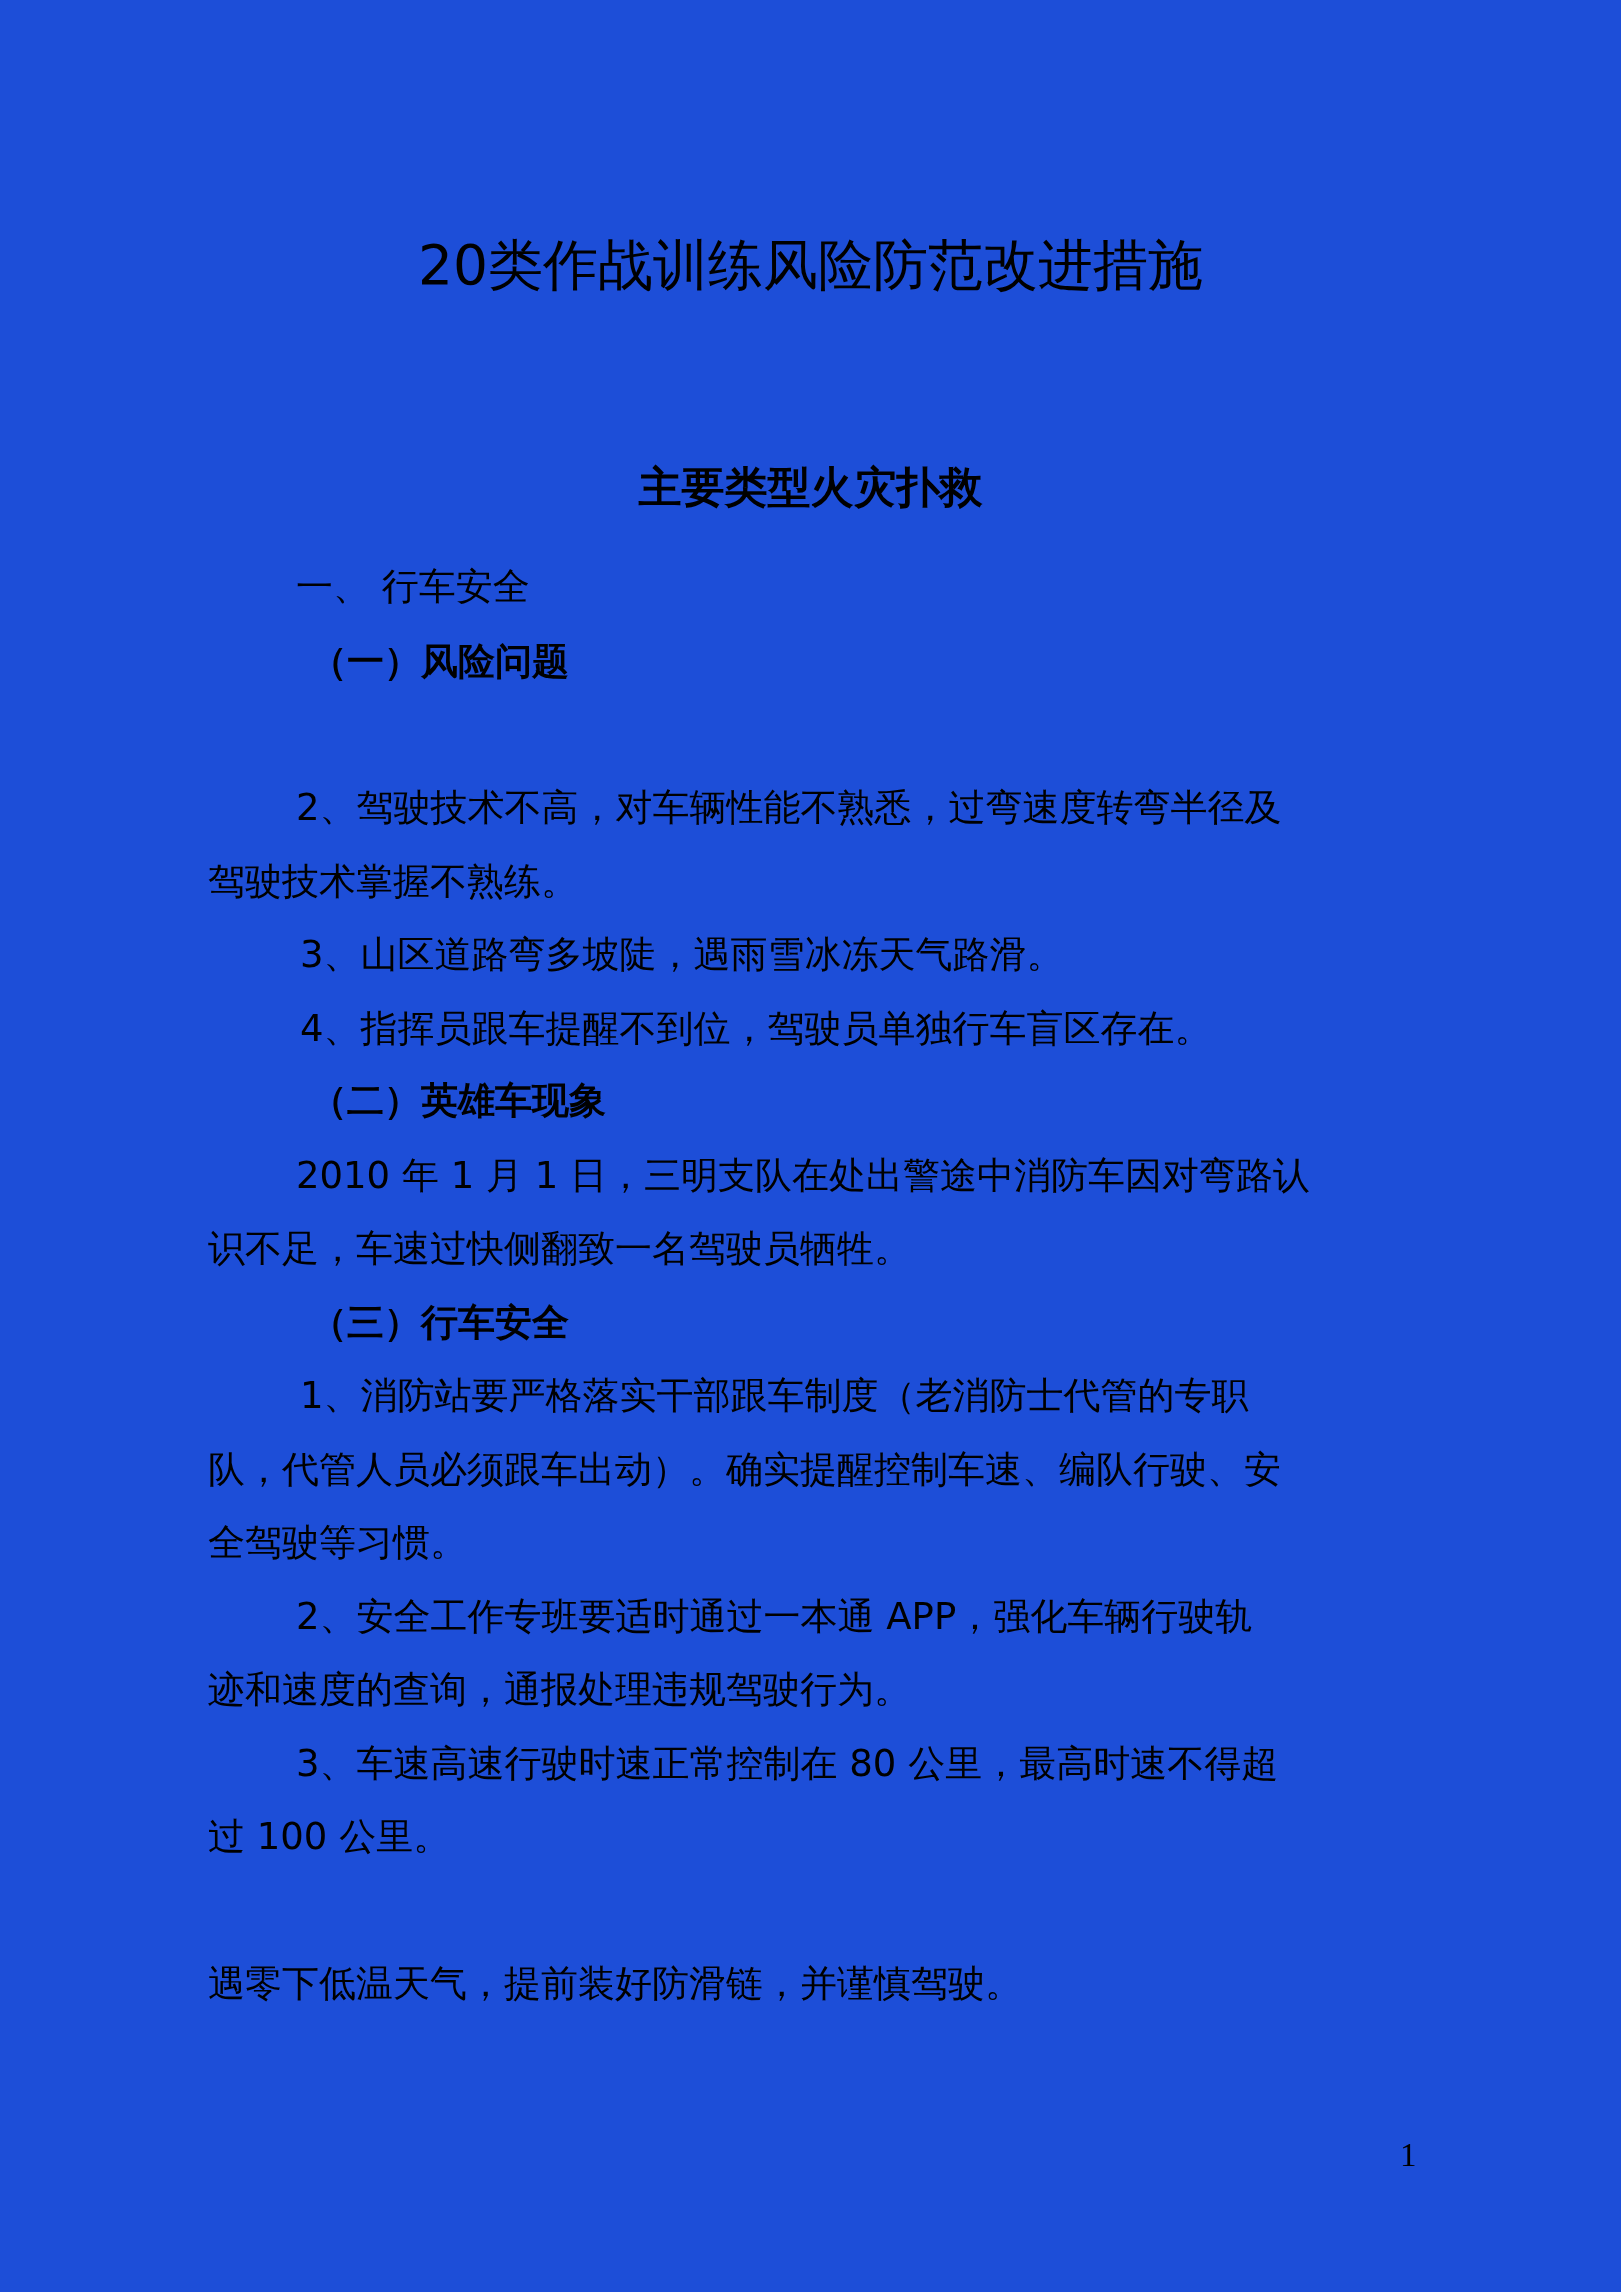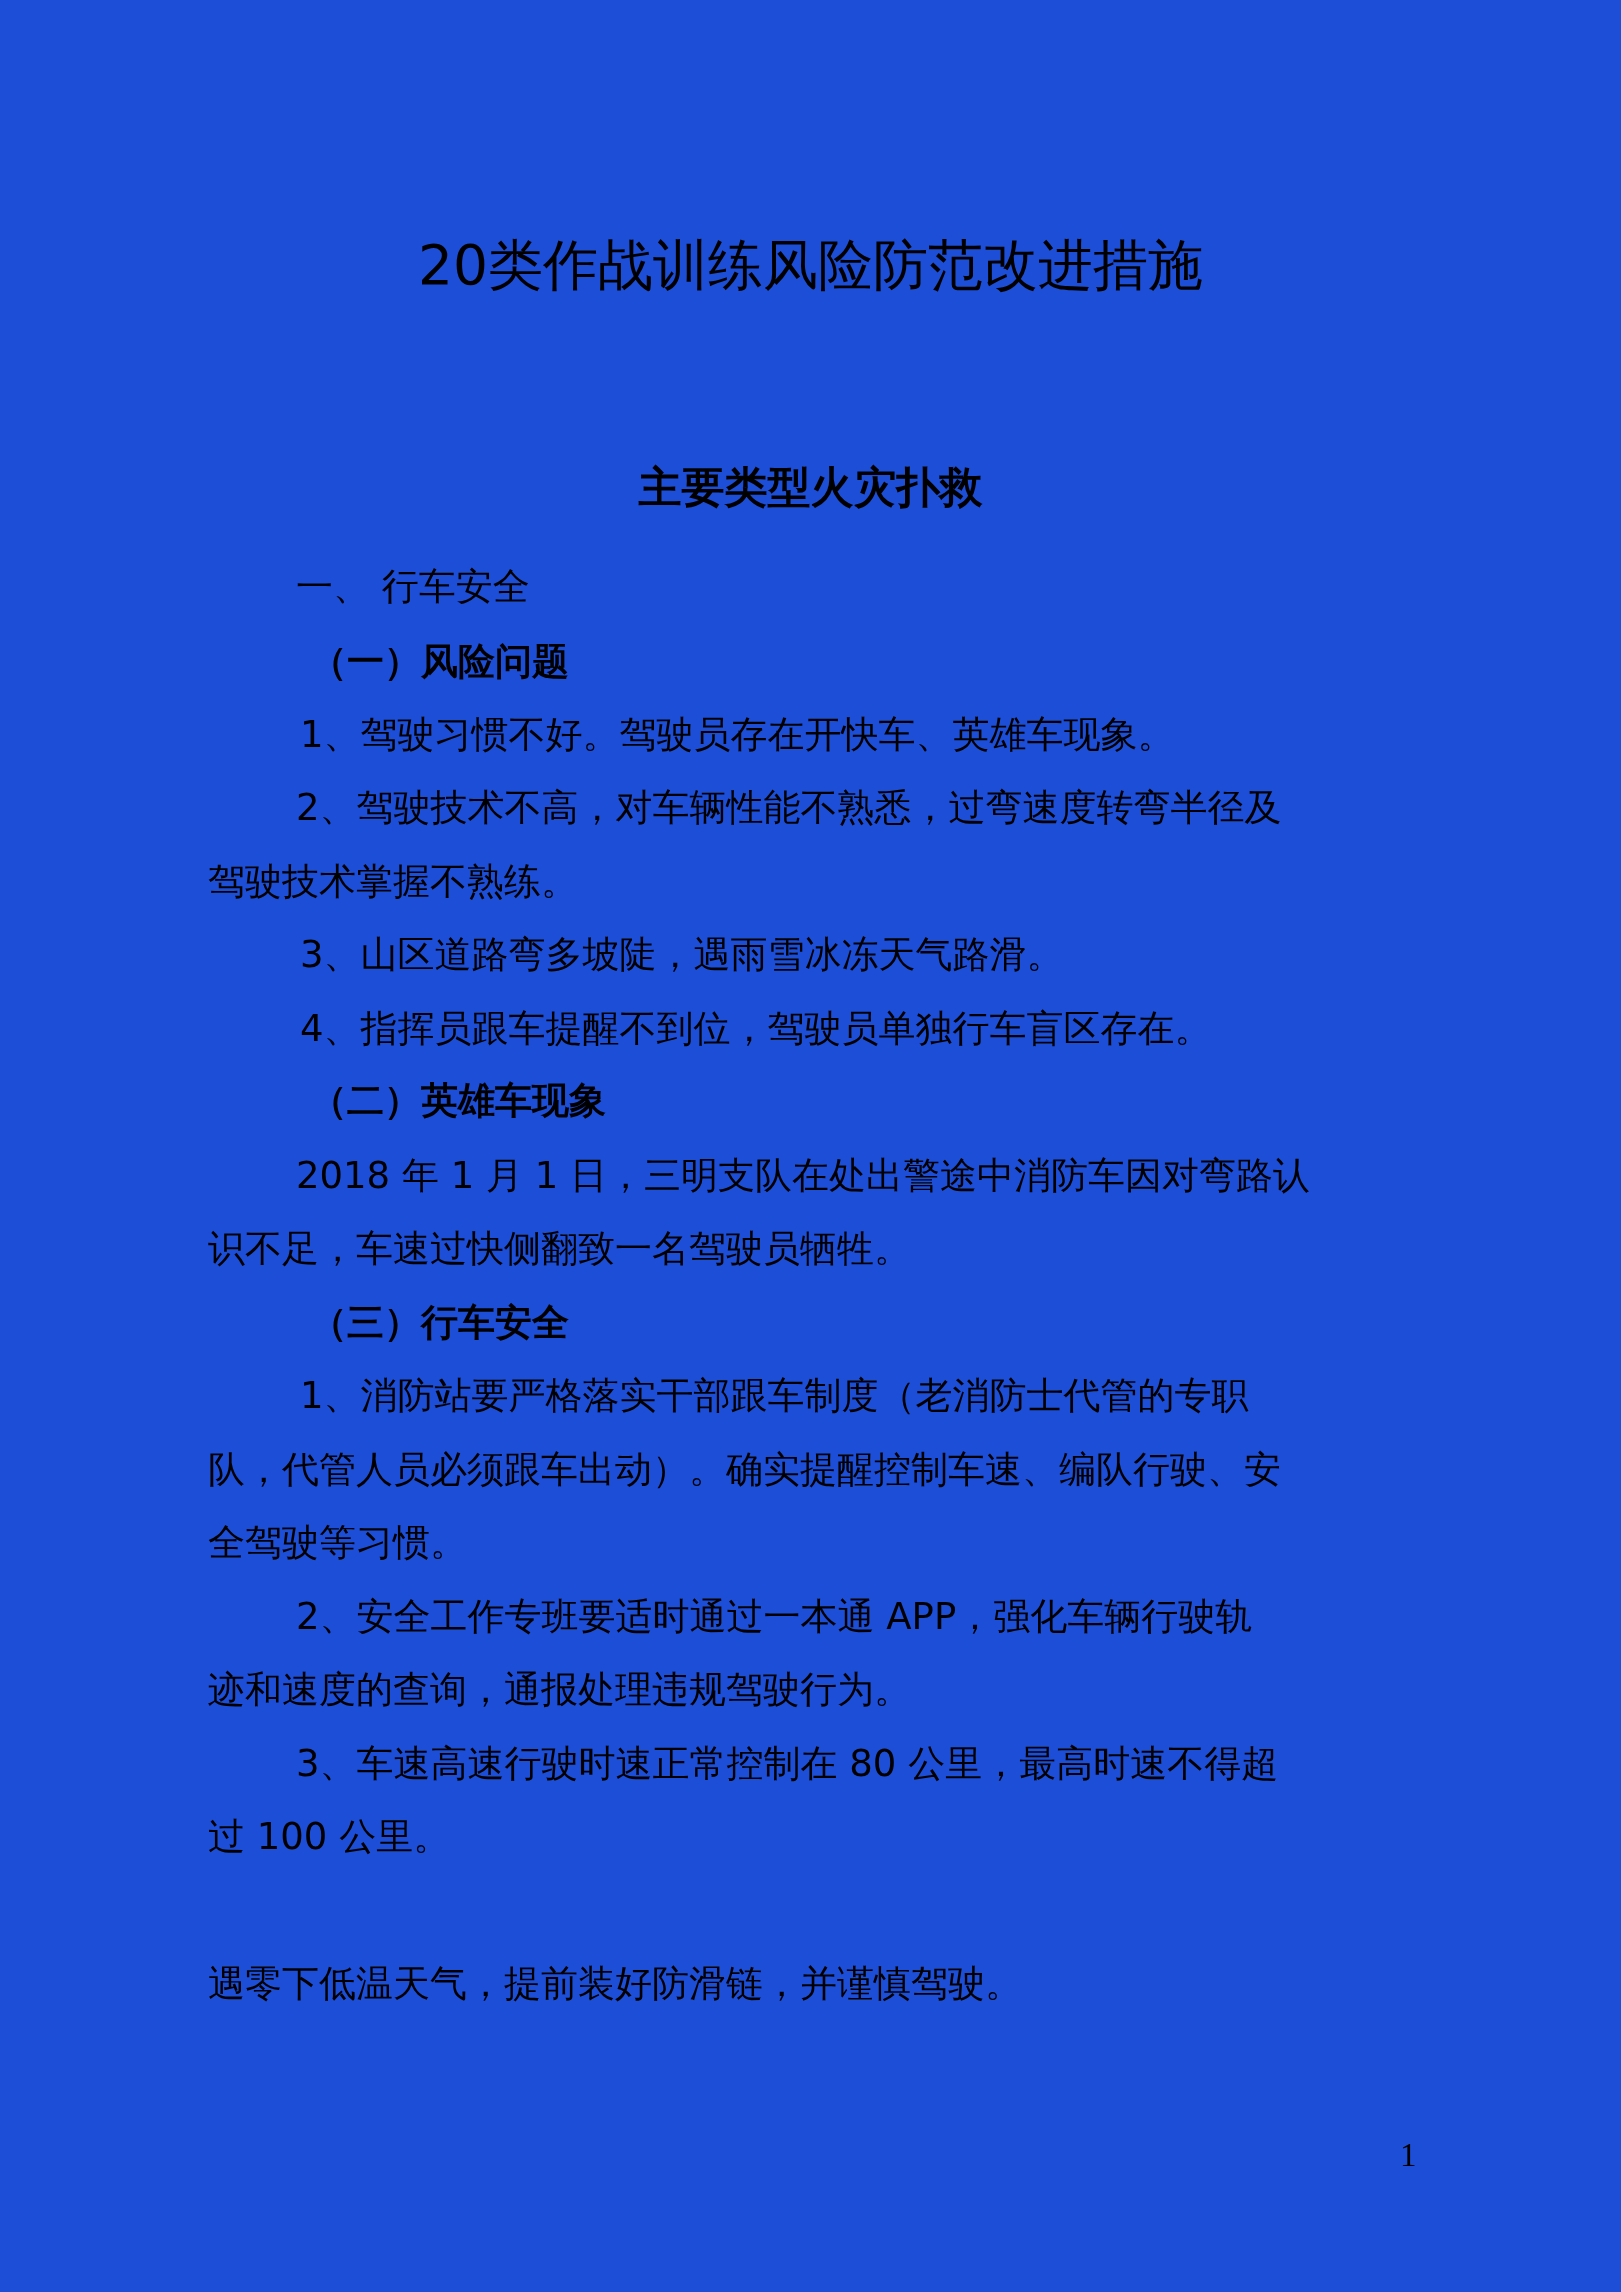--- a/index.html
+++ b/index.html
@@ -17,29 +17,28 @@
 <div class="page">
 
   <div class="line title">20类作战训练风险防范改进措施</div>
 
   <div class="line subtitle">主要类型火灾扑救</div>
 
   <div class="line" style="left:296px; top:568px;">一、 行车安全</div>
 
   <div class="line bold" style="left:310px; top:643px;">（一）风险问题</div>
 
-  <div class="line" style="left:300px; top:716px;">1、驾驶习惯不好。驾驶员存在开快车、英雄车现象。</div>
   <div class="line" style="left:296px; top:789px;">2、驾驶技术不高，对车辆性能不熟悉，过弯速度转弯半径及</div>
   <div class="line" style="left:208px; top:863px;font-family:Liberation Serif, serif;">驾驶技术掌握不熟练。</div>
   <div class="line" style="left:300px; top:936px;">3、山区道路弯多坡陡，遇雨雪冰冻天气路滑。</div>
   <div class="line" style="left:300px; top:1010px;">4、指挥员跟车提醒不到位，驾驶员单独行车盲区存在。</div>
 
   <div class="line bold" style="left:310px; top:1082px;">（二）英雄车现象</div>
 
-  <div class="line" style="left:296px; top:1157px;">2018 年 1 月 1 日，三明支队在处出警途中消防车因对弯路认</div>
+  <div class="line" style="left:296px; top:1157px;">2010 年 1 月 1 日，三明支队在处出警途中消防车因对弯路认</div>
   <div class="line" style="left:208px; top:1230px;">识不足，车速过快侧翻致一名驾驶员牺牲。</div>
 
   <div class="line bold" style="left:310px; top:1304px;">（三）行车安全</div>
 
   <div class="line" style="left:300px; top:1377px;">1、消防站要严格落实干部跟车制度（老消防士代管的专职</div>
   <div class="line" style="left:208px; top:1451px;">队，代管人员必须跟车出动）。确实提醒控制车速、编队行驶、安</div>
   <div class="line" style="left:208px; top:1524px;">全驾驶等习惯。</div>
   <div class="line" style="left:296px; top:1598px;">2、安全工作专班要适时通过一本通 APP，强化车辆行驶轨</div>
   <div class="line" style="left:208px; top:1671px;">迹和速度的查询，通报处理违规驾驶行为。</div>
   <div class="line" style="left:296px; top:1745px;">3、车速高速行驶时速正常控制在 80 公里，最高时速不得超</div>

